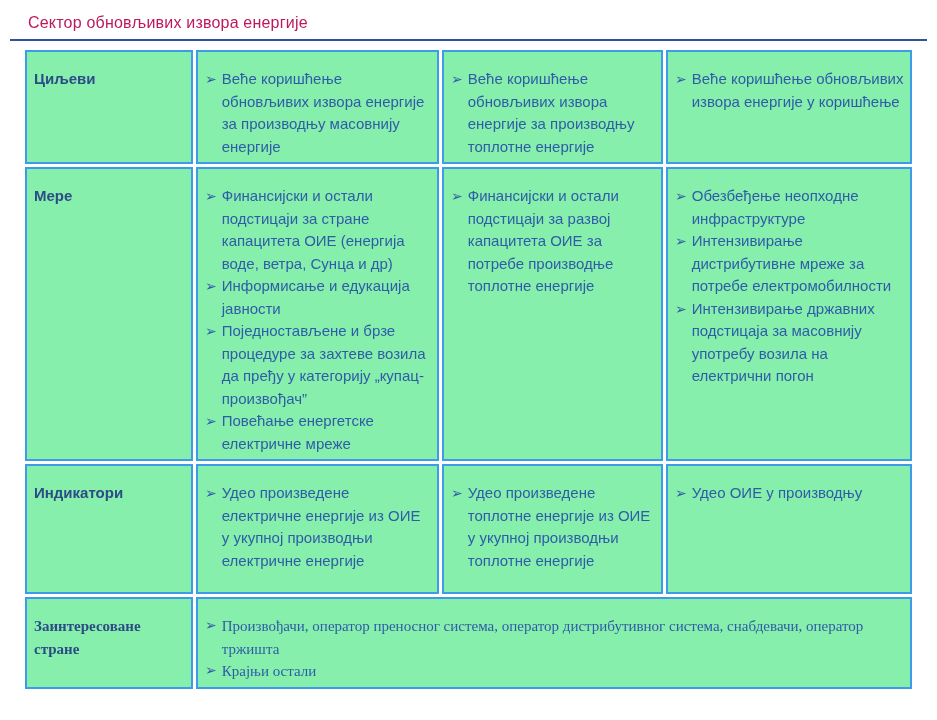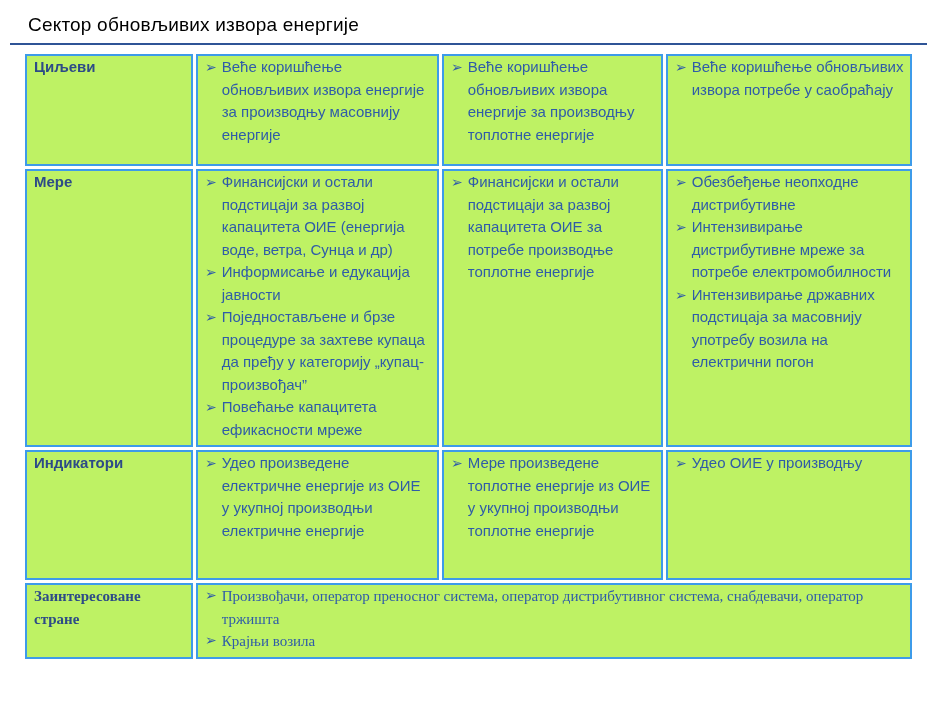--- a/index.html
+++ b/index.html
@@ -3,36 +3,36 @@
 <meta charset="utf-8">
 <style>
   html,body{margin:0;padding:0;background:#ffffff;}
   body{
     width:937px;height:720px;overflow:hidden;
     font-family:"Liberation Sans","DejaVu Sans",sans-serif;
     color:#2F5CA8;
   }
   .page{padding:8px 6px 0 8px;}
   .doc-title{
-    font-size:19px;font-weight:400;color:#000000;
+    font-size:16px;font-weight:400;color:#be185d;
     margin:6px 0 7px 20px;letter-spacing:.2px;
   }
   .title-rule{height:2px;background:#2F5496;margin:0 4px 0 2px;}
   table.sector{
     border-collapse:separate;border-spacing:3px;
     table-layout:fixed;margin:6px 0 0 14px;
   }
   td{
     box-sizing:border-box;
     border:2.5px solid #3D9BE9;
     vertical-align:top;
-    padding:0 6px 4px 7px;
+    padding:16px 6px 4px 7px;
     font-size:15px;line-height:22.5px;
     color:#2F5CA8;
-    background:#bef264;
+    background:#86efac;
   }
   td.label-cell{font-weight:bold;color:#2D4B87;}
   tr.row-goals td{height:112px;}
   tr.row-measures td{height:268px;margin-top:20px;}
   tr.row-indicators td{height:130px;}
   tr.row-stakeholders td{height:72px;font-family:Liberation Serif, serif;}
   ul.blist{list-style:none;margin:0;padding:0;}
   ul.blist li{display:flex;gap:5px;align-items:flex-start;}
   .blt{flex:0 0 auto;color:#2F5CA8;font-size:14px;line-height:22.5px;}
   .txt{flex:1 1 auto;}
@@ -68,61 +68,61 @@
           <li>
                 <span class="blt">➢</span>
                 <span class="txt">Веће коришћење обновљивих извора енергије за производњу топлотне енергије</span>
               </li>
         </ul>
       </td>
       <td>
         <ul class="blist">
           <li>
                 <span class="blt">➢</span>
-                <span class="txt">Веће коришћење обновљивих извора потребе у саобраћају</span>
+                <span class="txt">Веће коришћење обновљивих извора енергије у коришћење</span>
               </li>
         </ul>
       </td>
     </tr>
 
     <tr class="row-measures">
       <td class="label-cell">Мере</td>
       <td>
         <ul class="blist">
           <li>
                 <span class="blt">➢</span>
-                <span class="txt">Финансијски и остали подстицаји за развој капацитета ОИЕ (енергија воде, ветра, Сунца и др)</span>
+                <span class="txt">Финансијски и остали подстицаји за стране капацитета ОИЕ (енергија воде, ветра, Сунца и др)</span>
               </li>
           <li>
                 <span class="blt">➢</span>
                 <span class="txt">Информисање и едукација јавности</span>
               </li>
           <li>
                 <span class="blt">➢</span>
-                <span class="txt">Поједностављене и брзе процедуре за захтеве купаца да пређу у категорију „купац-произвођач”</span>
+                <span class="txt">Поједностављене и брзе процедуре за захтеве возила да пређу у категорију „купац-произвођач”</span>
               </li>
           <li>
                 <span class="blt">➢</span>
-                <span class="txt">Повећање капацитета ефикасности мреже</span>
+                <span class="txt">Повећање енергетске електричне мреже</span>
               </li>
         </ul>
       </td>
       <td>
         <ul class="blist">
           <li>
                 <span class="blt">➢</span>
                 <span class="txt">Финансијски и остали подстицаји за развој капацитета ОИЕ за потребе производње топлотне енергије</span>
               </li>
         </ul>
       </td>
       <td>
         <ul class="blist">
           <li>
                 <span class="blt">➢</span>
-                <span class="txt">Обезбеђење неопходне дистрибутивне</span>
+                <span class="txt">Обезбеђење неопходне инфраструктуре</span>
               </li>
           <li>
                 <span class="blt">➢</span>
                 <span class="txt">Интензивирање дистрибутивне мреже за потребе електромобилности</span>
               </li>
           <li>
                 <span class="blt">➢</span>
                 <span class="txt">Интензивирање државних подстицаја за масовнију употребу возила на електрични погон</span>
               </li>
         </ul>
@@ -136,21 +136,21 @@
           <li>
                 <span class="blt">➢</span>
                 <span class="txt">Удео произведене електричне енергије из ОИЕ у укупној производњи електричне енергије</span>
               </li>
         </ul>
       </td>
       <td>
         <ul class="blist">
           <li>
                 <span class="blt">➢</span>
-                <span class="txt">Мере произведене топлотне енергије из ОИЕ у укупној производњи топлотне енергије</span>
+                <span class="txt">Удео произведене топлотне енергије из ОИЕ у укупној производњи топлотне енергије</span>
               </li>
         </ul>
       </td>
       <td>
         <ul class="blist">
           <li>
                 <span class="blt">➢</span>
                 <span class="txt">Удео ОИЕ у производњу</span>
               </li>
         </ul>
@@ -160,20 +160,20 @@
     <tr class="row-stakeholders">
       <td class="label-cell">Заинтересоване стране</td>
       <td colspan="3">
         <ul class="blist">
           <li>
                 <span class="blt">➢</span>
                 <span class="txt">Произвођачи, оператор преносног система, оператор дистрибутивног система, снабдевачи, оператор тржишта</span>
               </li>
           <li>
                 <span class="blt">➢</span>
-                <span class="txt">Крајњи возила</span>
+                <span class="txt">Крајњи остали</span>
               </li>
         </ul>
       </td>
     </tr>
   </tbody>
     </table>
 </div>
 
 </body></html>

